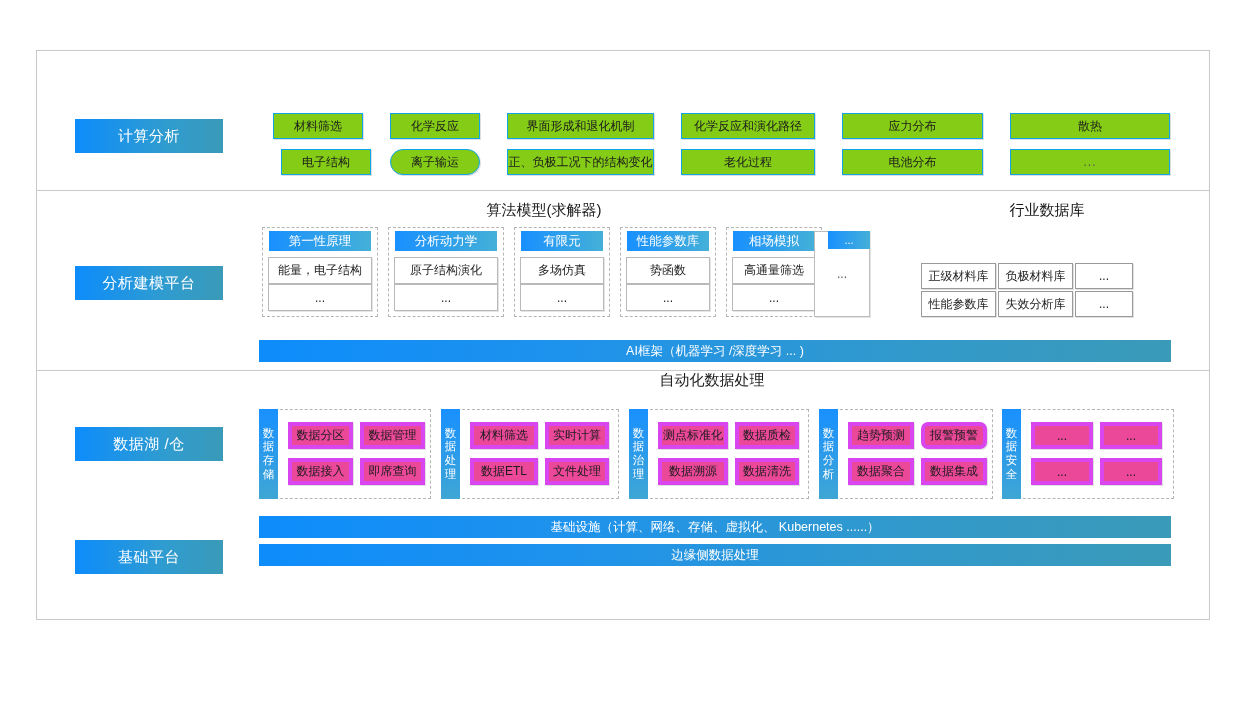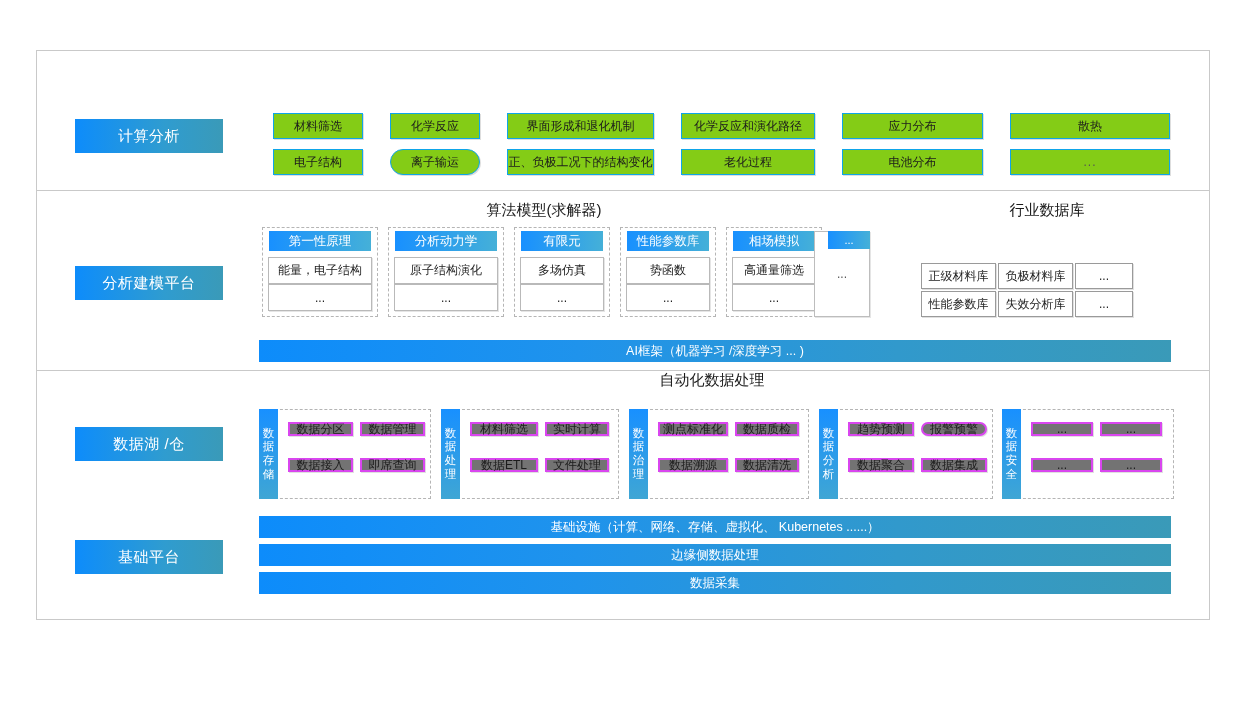--- a/index.html
+++ b/index.html
@@ -106,22 +106,22 @@
     color:#fff;font-size:11.5px;line-height:1.18;
     display:flex;flex-direction:column;align-items:center;justify-content:center;
     writing-mode:horizontal-tb;
   }
   .dg-vlabel span{display:block;}
   .dg-dash{
     position:absolute;left:16px;top:0;height:90px;
     border:1px dashed #b5b5b5;box-sizing:border-box;
   }
   .dg-cell{
-    position:absolute;border:2px solid #d946ef;background:#737373;box-sizing:border-box;
-    height:14px;display:flex;align-items:center;justify-content:center;
+    position:absolute;border:4px solid #d946ef;background:#ec4899;box-sizing:border-box;
+    height:27px;display:flex;align-items:center;justify-content:center;
     font-size:12px;color:#1c1c1c;box-shadow:1px 1px 0 rgba(0,0,0,.12);
   }
 </style>
 </head>
 <body>
 
 <div class="canvas">
   <div class="frame">
 
     <div class="divider d1"></div>
@@ -130,21 +130,21 @@
 
     <div class="side-label sl1">计算分析</div>
 
     <div class="wbox r1" style="left:236px;top:62px;width:90px;">材料筛选</div>
     <div class="wbox r1" style="left:353px;top:62px;width:90px;">化学反应</div>
     <div class="wbox r1" style="left:470px;top:62px;width:147px;">界面形成和退化机制</div>
     <div class="wbox r1" style="left:644px;top:62px;width:134px;">化学反应和演化路径</div>
     <div class="wbox r1" style="left:805px;top:62px;width:141px;">应力分布</div>
     <div class="wbox r1" style="left:973px;top:62px;width:160px;">散热</div>
 
-    <div class="wbox r1" style="left:236px;top:98px;width:90px;">电子结构</div>
+    <div class="wbox r1" style="left:244px;top:98px;width:90px;">电子结构</div>
     <div class="wbox r1" style="left:353px;top:98px;width:90px;border-radius:13px;">离子输运</div>
     <div class="wbox r1" style="left:470px;top:98px;width:147px;">正、负极工况下的结构变化</div>
     <div class="wbox r1" style="left:644px;top:98px;width:134px;">老化过程</div>
     <div class="wbox r1" style="left:805px;top:98px;width:141px;">电池分布</div>
     <div class="wbox r1 dots" style="left:973px;top:98px;width:160px;">...</div>
 
     <div class="side-label sl2">分析建模平台</div>
 
     <div class="sec-title st-alg">算法模型(求解器)</div>
     <div class="sec-title st-db">行业数据库</div>
@@ -256,16 +256,15 @@
       <div class="dg-cell dots" style="left:29px;top:13px;width:62px;">...</div>
       <div class="dg-cell dots" style="left:98px;top:13px;width:62px;">...</div>
       <div class="dg-cell dots" style="left:29px;top:49px;width:62px;">...</div>
       <div class="dg-cell dots" style="left:98px;top:49px;width:62px;">...</div>
     </div>
 
     <div class="side-label sl4">基础平台</div>
 
     <div class="gbar" style="top:465px;">基础设施（计算、网络、存储、虚拟化、 Kubernetes ......）</div>
     <div class="gbar" style="top:493px;">边缘侧数据处理</div>
-    <div class="gbar" style="top:521px;">数据采集</div>
 
   </div>
 </div>
 
 </body></html>

